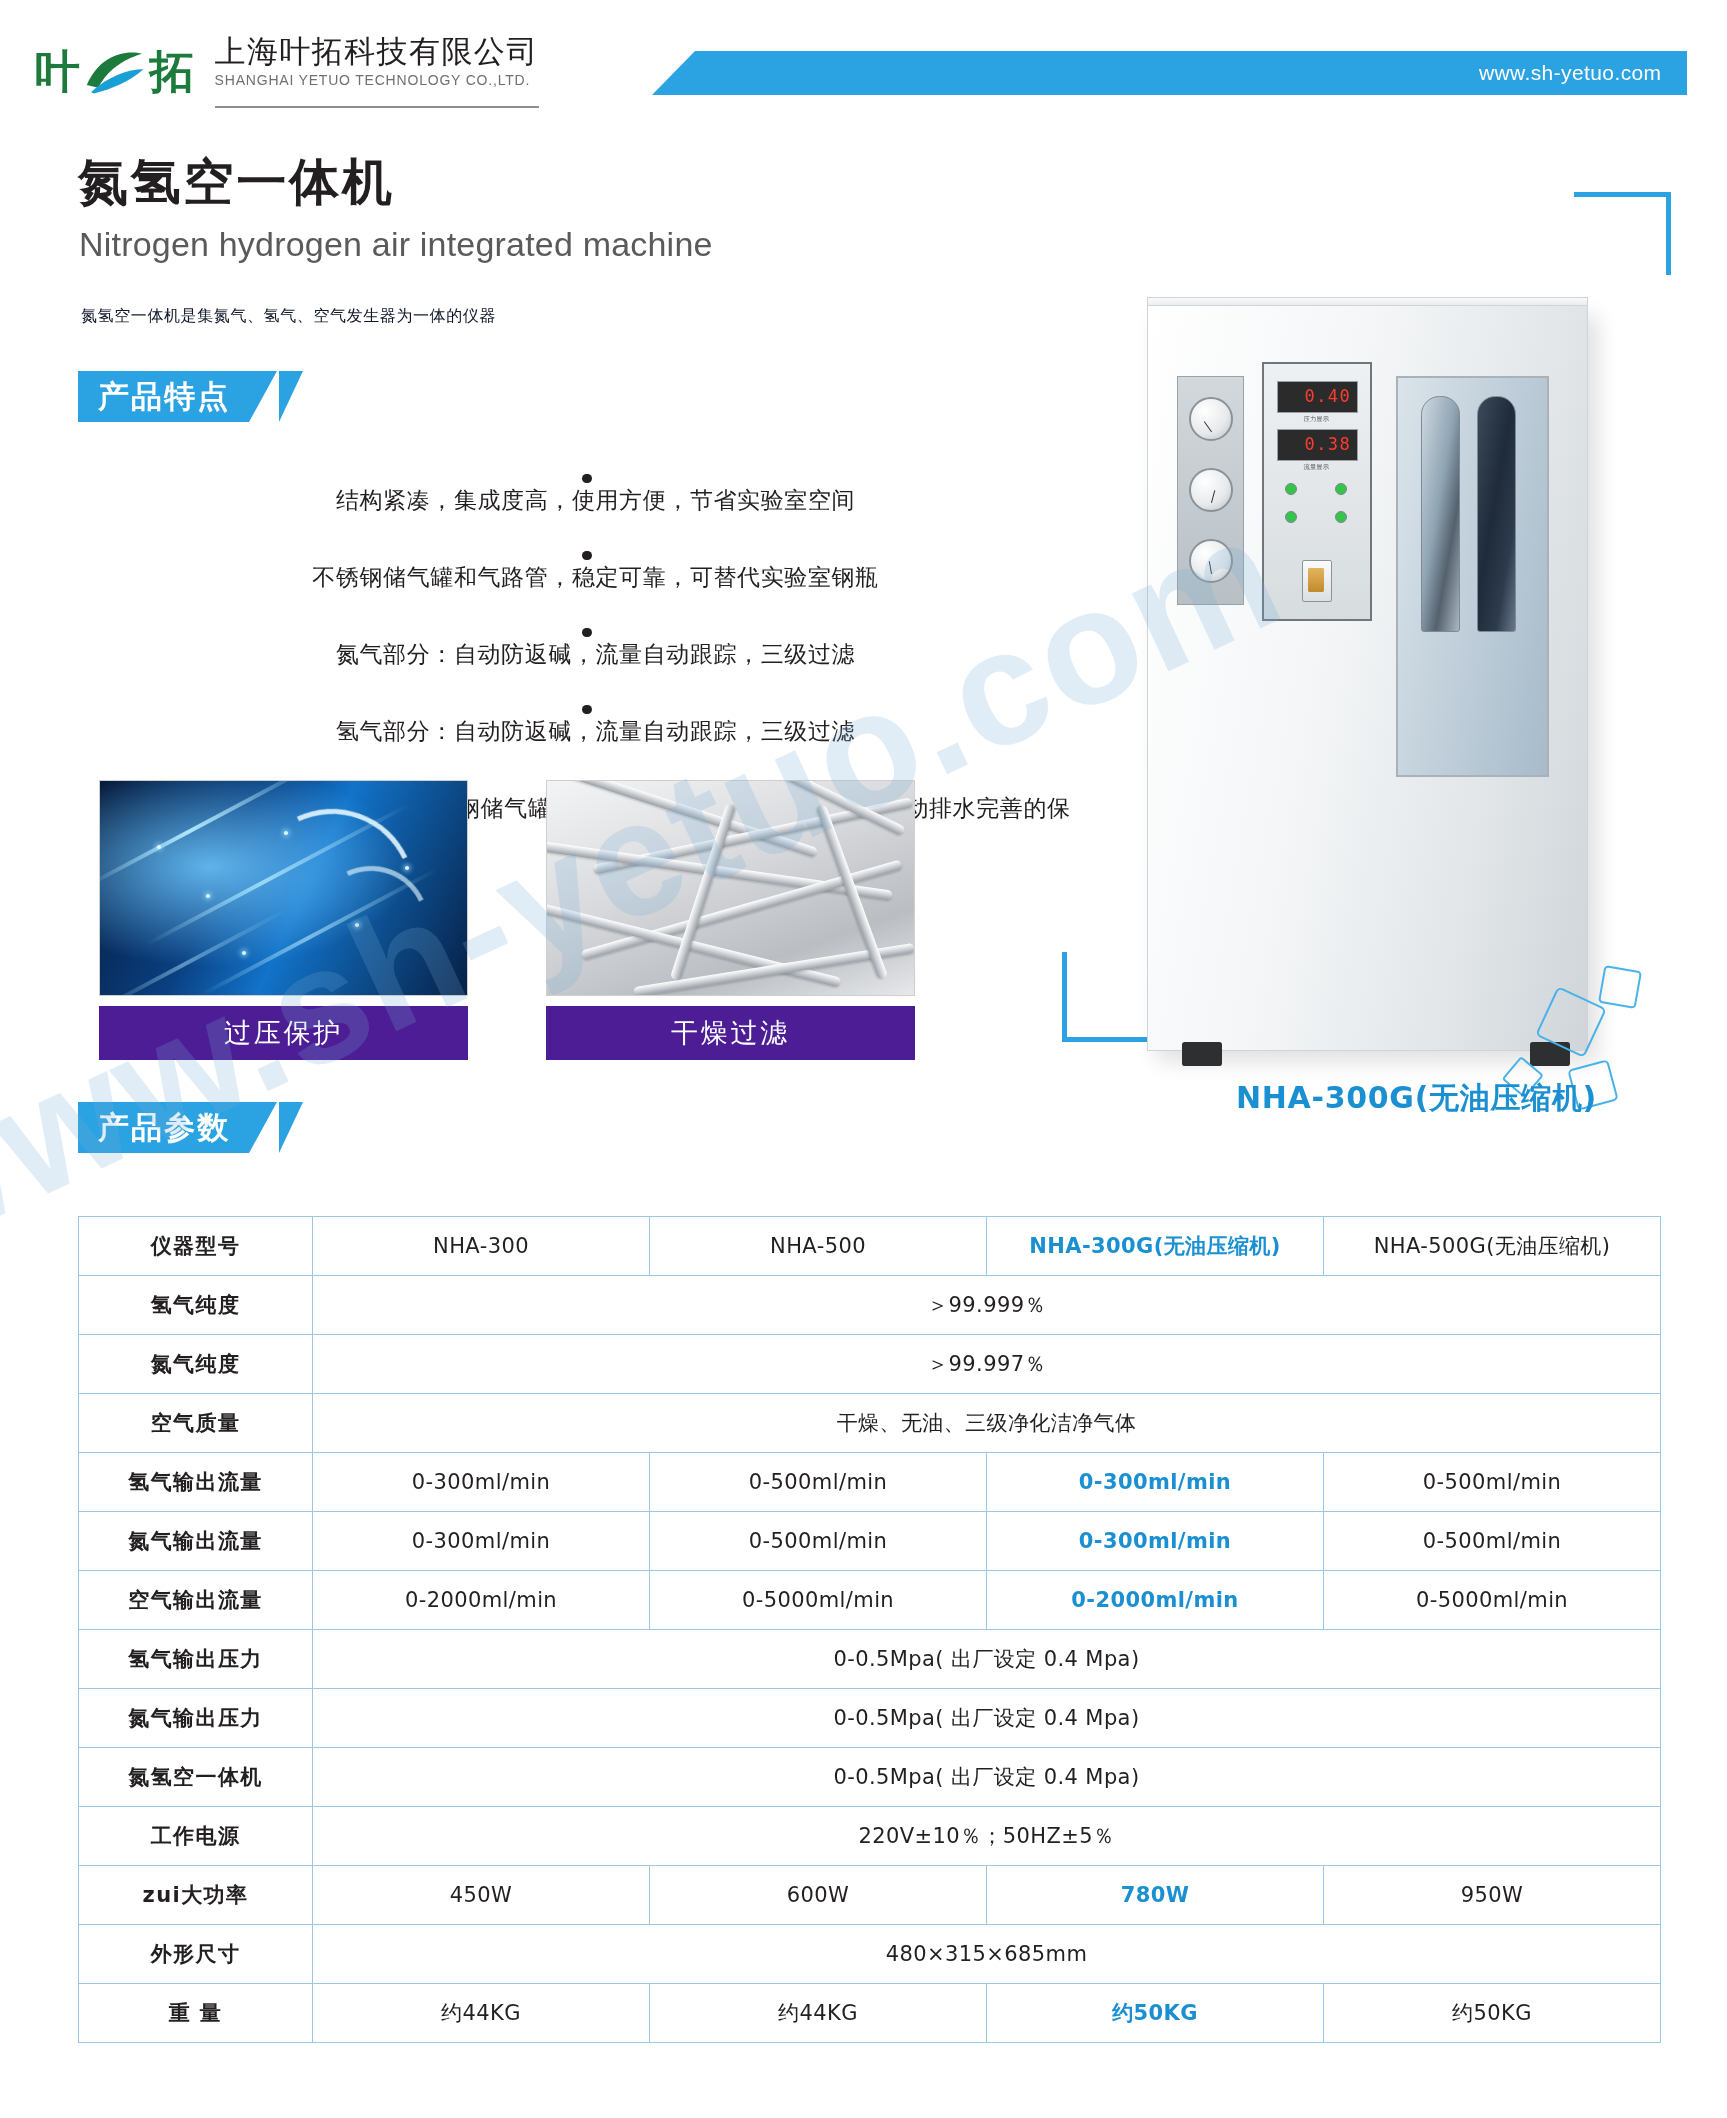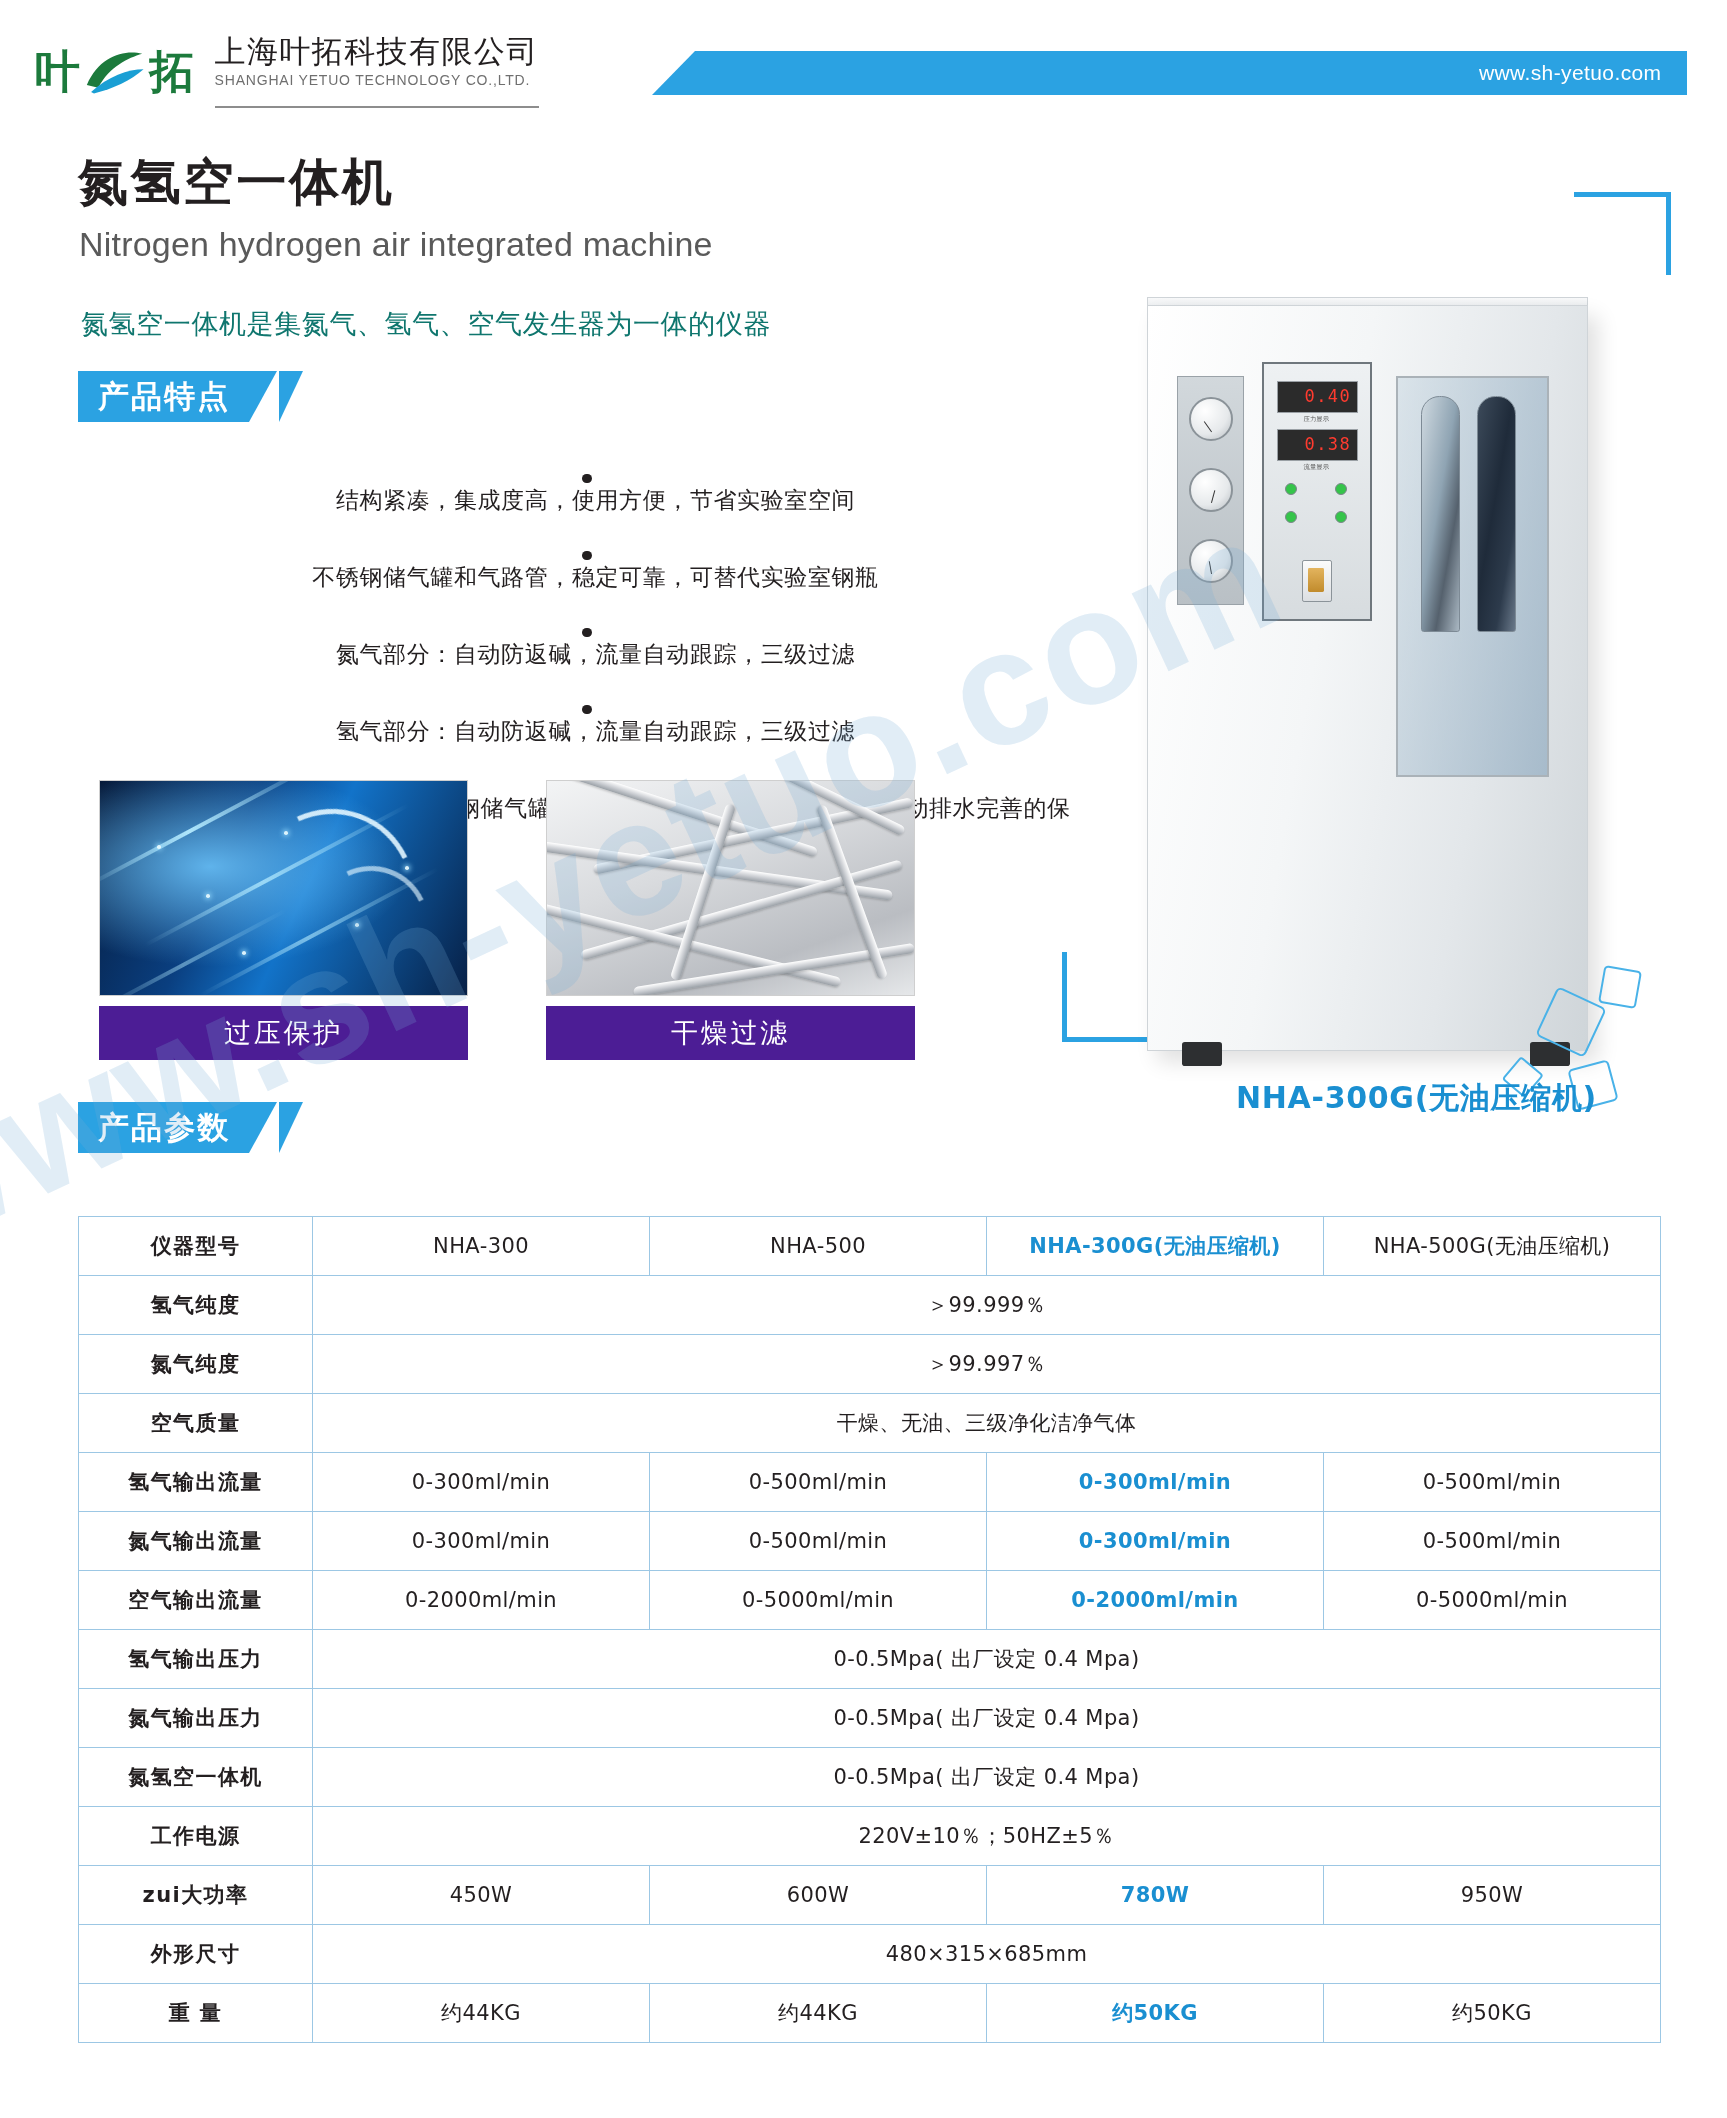--- a/index.html
+++ b/index.html
@@ -132,22 +132,22 @@
     top: 225px;
     font-size: 34px;
     color: #5a5a5a;
     letter-spacing: 0.2px;
     font-family: "Liberation Sans", sans-serif;
   }
   .subtitle-cn {
     position: absolute;
     left: 81px;
     top: 306px;
-    font-size: 27px;
-    color: #0f766e;
+    font-size: 16px;
+    color: #0f172a;
     letter-spacing: 0.6px;
     font-family: "DejaVu Sans", sans-serif;
   }
 
   
   .ribbon {
     position: absolute;
     height: 51px;
     display: flex;
     align-items: stretch;

